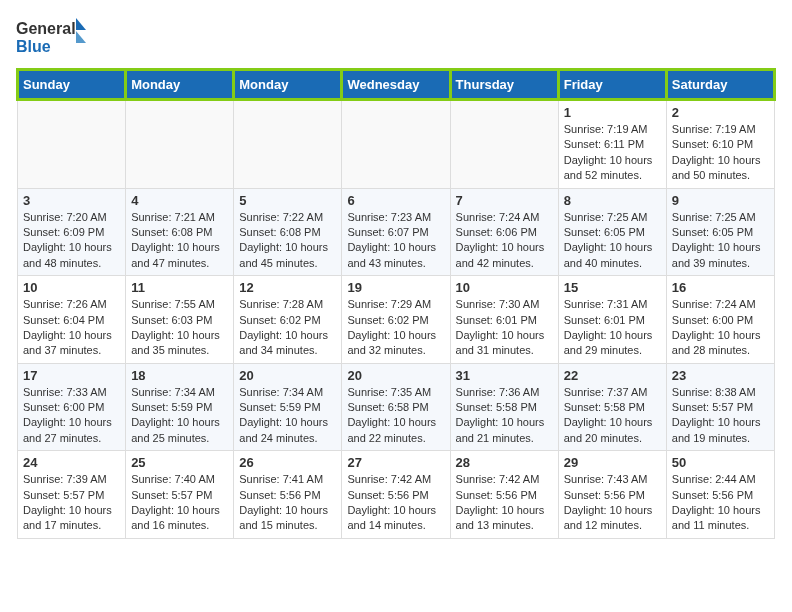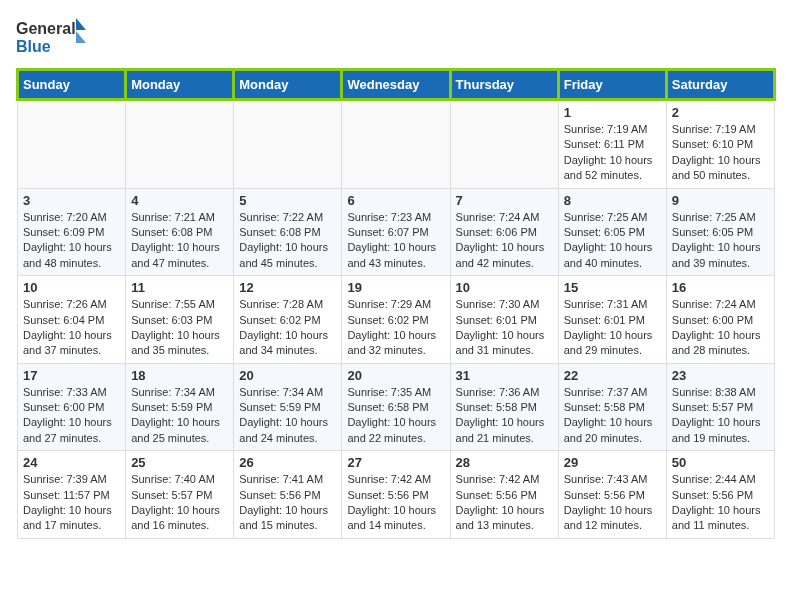--- a/index.html
+++ b/index.html
@@ -256,21 +256,21 @@
           <span class="day-num">23</span>
           <div class="cell-text">Sunrise: 8:38 AM
 Sunset: 5:57 PM
 Daylight: 10 hours and 19 minutes.</div>
         </td>
       </tr>
       <tr>
         <td>
           <span class="day-num">24</span>
           <div class="cell-text">Sunrise: 7:39 AM
-Sunset: 11:57 PM
+Sunset: 5:57 PM
 Daylight: 10 hours and 17 minutes.</div>
         </td>
         <td>
           <span class="day-num">25</span>
           <div class="cell-text">Sunrise: 7:40 AM
 Sunset: 5:57 PM
 Daylight: 10 hours and 16 minutes.</div>
         </td>
         <td>
           <span class="day-num">26</span>

